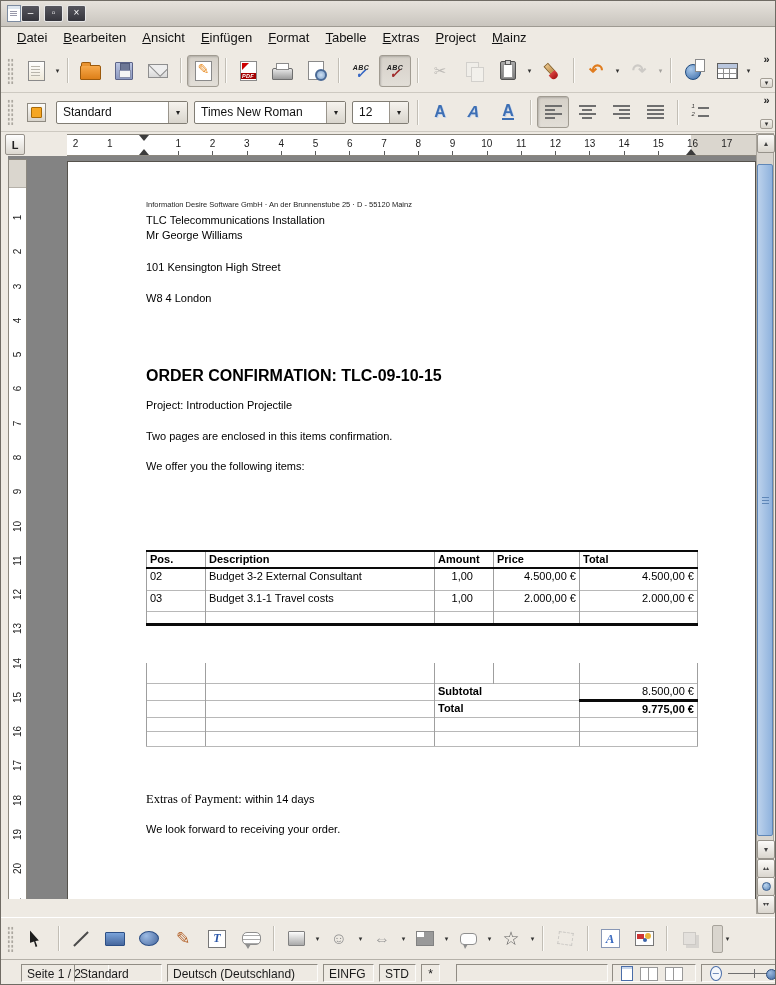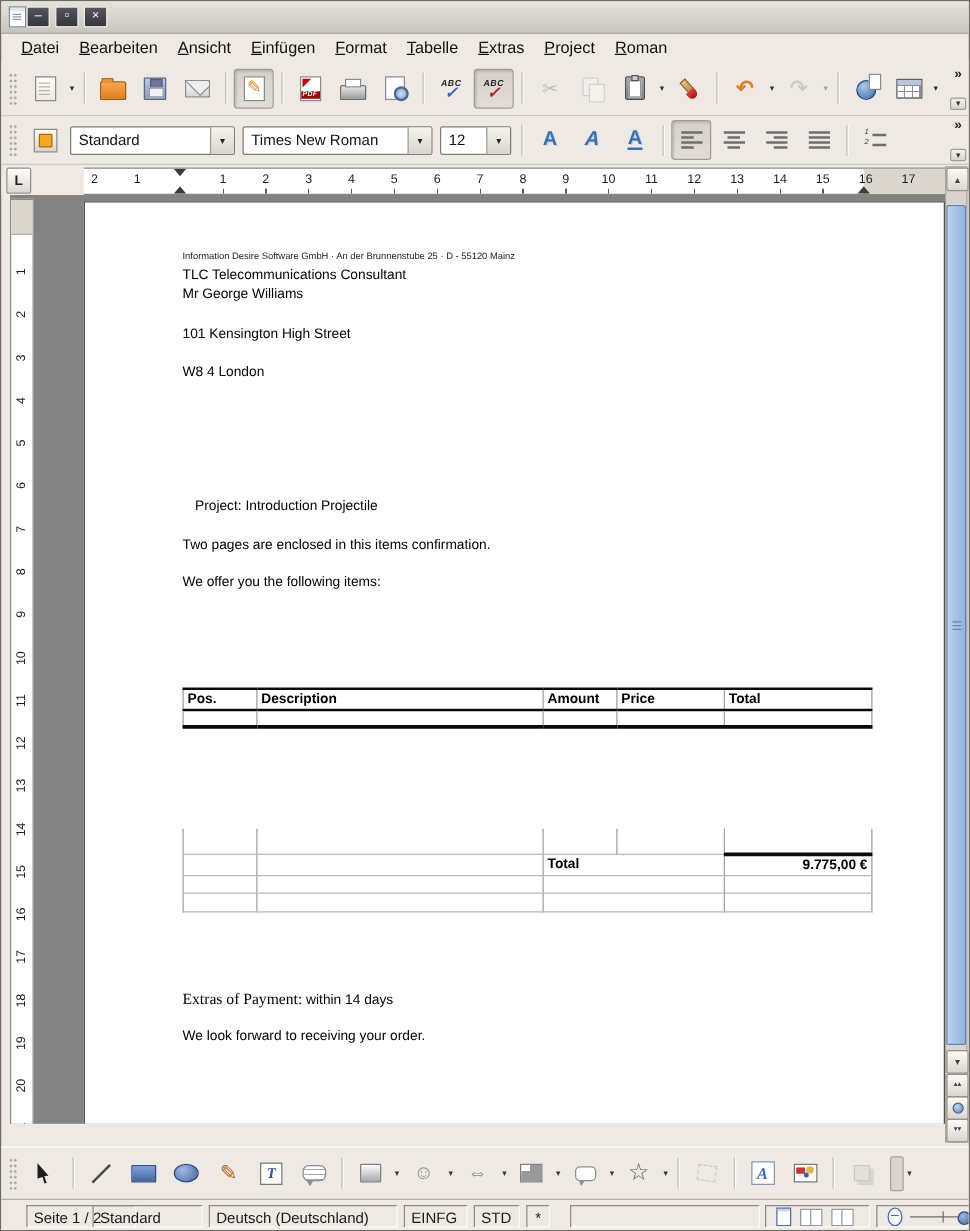--- a/index.html
+++ b/index.html
@@ -217,21 +217,21 @@
 
 <div class="menubar">
   <span class="mi">Datei</span>
   <span class="mi">Bearbeiten</span>
   <span class="mi">Ansicht</span>
   <span class="mi">Einfügen</span>
   <span class="mi">Format</span>
   <span class="mi">Tabelle</span>
   <span class="mi">Extras</span>
   <span class="mi">Project</span>
-  <span class="mi">Roman</span>
+  <span class="mi">Mainz</span>
 </div>
 
 <div class="toolbar" id="tb-std">
   <div class="handle"></div>
   <div class="tb">
       <i class="pg"></i>
     </div>
   <div class="ddb">▾</div>
   <div class="sep"></div>
   <div class="tb">
@@ -438,26 +438,27 @@
       <span class="vnum" style="top: 566.2px;">16</span>
       <span class="vnum" style="top: 600.48px;">17</span>
       <span class="vnum" style="top: 634.76px;">18</span>
       <span class="vnum" style="top: 669.04px;">19</span>
       <span class="vnum" style="top: 703.32px;">20</span>
       <span class="vnum" style="top: 737.6px;">21</span>
     </div>
 
   <div id="pagebx">
     <div class="dtxt" style="left:78px;top:38px;font-size:7.5px;color:#222">Information Desire Software GmbH  ·  An der Brunnenstube 25  ·  D - 55120 Mainz</div>
-    <div class="dtxt" style="left:78px;top:52px">TLC Telecommunications Consultant</div>
+    <div class="dtxt" style="left:78px;top:52px">TLC Telecommunications Installation</div>
     <div class="dtxt" style="left:78px;top:67px">Mr George Williams</div>
     <div class="dtxt" style="left:78px;top:99px">101 Kensington High Street</div>
     <div class="dtxt" style="left:78px;top:130px">W8 4  London</div>
 
-    <div class="dtxt" style="left:88px;top:237px">Project: Introduction Projectile</div>
+    <div class="dtxt" style="left:78px;top:205px;font-size:16px;font-weight:bold">ORDER CONFIRMATION: TLC-09-10-15</div>
+    <div class="dtxt" style="left:78px;top:237px">Project: Introduction Projectile</div>
     <div class="dtxt" style="left:78px;top:268px">Two pages are enclosed in this items confirmation.</div>
     <div class="dtxt" style="left:78px;top:298px">We offer you the following items:</div>
 
     <table class="doc-table" id="t-main" style="position:absolute;left:78px;top:388px">
       <colgroup>
           <col style="width:59px">
           <col style="width:229px">
           <col style="width:59px">
           <col style="width:86px">
           <col style="width:118px">
@@ -465,20 +466,34 @@
       <thead>
         <tr>
           <th>Pos.</th>
           <th>Description</th>
           <th class="num">Amount</th>
           <th class="num">Price</th>
           <th class="num">Total</th>
         </tr>
       </thead>
       <tbody>
+        <tr style="height:22px">
+          <td>02</td>
+          <td>Budget 3-2 External Consultant</td>
+          <td class="amt">1,00</td>
+          <td class="num">4.500,00 €</td>
+          <td class="num">4.500,00 €</td>
+        </tr>
+        <tr style="height:21px">
+          <td>03</td>
+          <td>Budget 3.1-1 Travel costs</td>
+          <td class="amt">1,00</td>
+          <td class="num">2.000,00 €</td>
+          <td class="num">2.000,00 €</td>
+        </tr>
         <tr class="last" style="height:13px">
           <td></td>
             <td></td>
             <td></td>
             <td></td>
             <td></td>
         </tr>
       </tbody>
     </table>
 
@@ -494,20 +509,26 @@
           <tr style="height:20px">
         <td></td>
             <td></td>
             <td></td>
             <td></td>
             <td></td>
       </tr>
       <tr style="height:15px">
         <td></td>
             <td></td>
+        <td colspan="2" class="bold">Subtotal</td>
+        <td class="num">8.500,00 €</td>
+      </tr>
+      <tr style="height:15px">
+        <td></td>
+            <td></td>
         <td colspan="2" class="bold">Total</td>
         <td class="num tot-val">9.775,00 €</td>
       </tr>
       <tr style="height:14px">
         <td></td>
             <td></td>
             <td colspan="2"></td>
             <td></td>
       </tr>
       <tr class="lastrow" style="height:15px">

